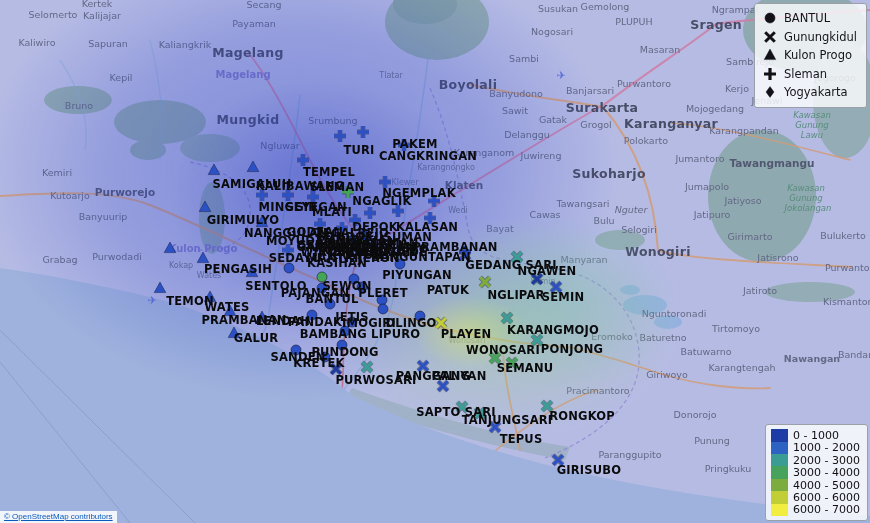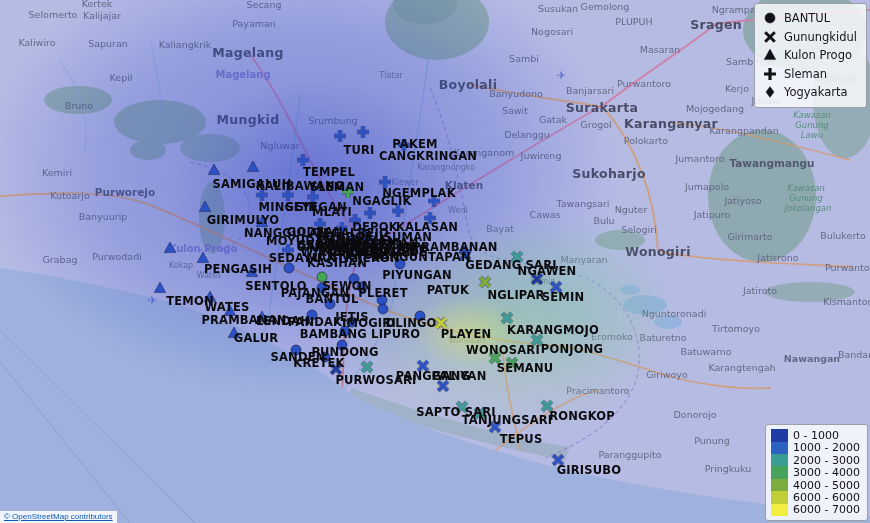--- a/index.html
+++ b/index.html
@@ -145,21 +145,21 @@
       <span class="ol m" style="left: 767px; top: 100px;">Jenawi</span>
       <span class="ol m" style="left: 715px; top: 108px;">Mojogedang</span>
       <span class="ol c" style="left: 671px; top: 123px;">Karanganyar</span>
       <span class="ol m" style="left: 744px; top: 130px;">Karangpandan</span>
       <span class="ol m" style="left: 646px; top: 140px;">Polokarto</span>
       <span class="ol m" style="left: 700px; top: 158px;">Jumantoro</span>
       <span class="ol b" style="left: 772px; top: 163px;">Tawangmangu</span>
       <span class="ol m" style="left: 707px; top: 186px;">Jumapolo</span>
       <span class="ol m" style="left: 743px; top: 200px;">Jatiyoso</span>
       <span class="ol m" style="left: 583px; top: 203px;">Tawangsari</span>
-      <span class="ol m" style="left: 631px; top: 209px;">Nguter</span>
+      <span class="ol m" style="left: 631px; top: 209px; font-style: italic;">Nguter</span>
       <span class="ol m" style="left: 712px; top: 214px;">Jatipuro</span>
       <span class="ol m" style="left: 604px; top: 220px;">Bulu</span>
       <span class="ol m" style="left: 639px; top: 229px;">Selogiri</span>
       <span class="ol m" style="left: 750px; top: 236px;">Girimarto</span>
       <span class="ol m" style="left: 843px; top: 235px;">Bulukerto</span>
       <span class="ol c" style="left: 658px; top: 251px;">Wonogiri</span>
       <span class="ol m" style="left: 584px; top: 259px;">Manyaran</span>
       <span class="ol m" style="left: 778px; top: 257px;">Jatisrono</span>
       <span class="ol m" style="left: 852px; top: 267px;">Purwantoro</span>
       <span class="ol m" style="left: 760px; top: 290px;">Jatiroto</span>

